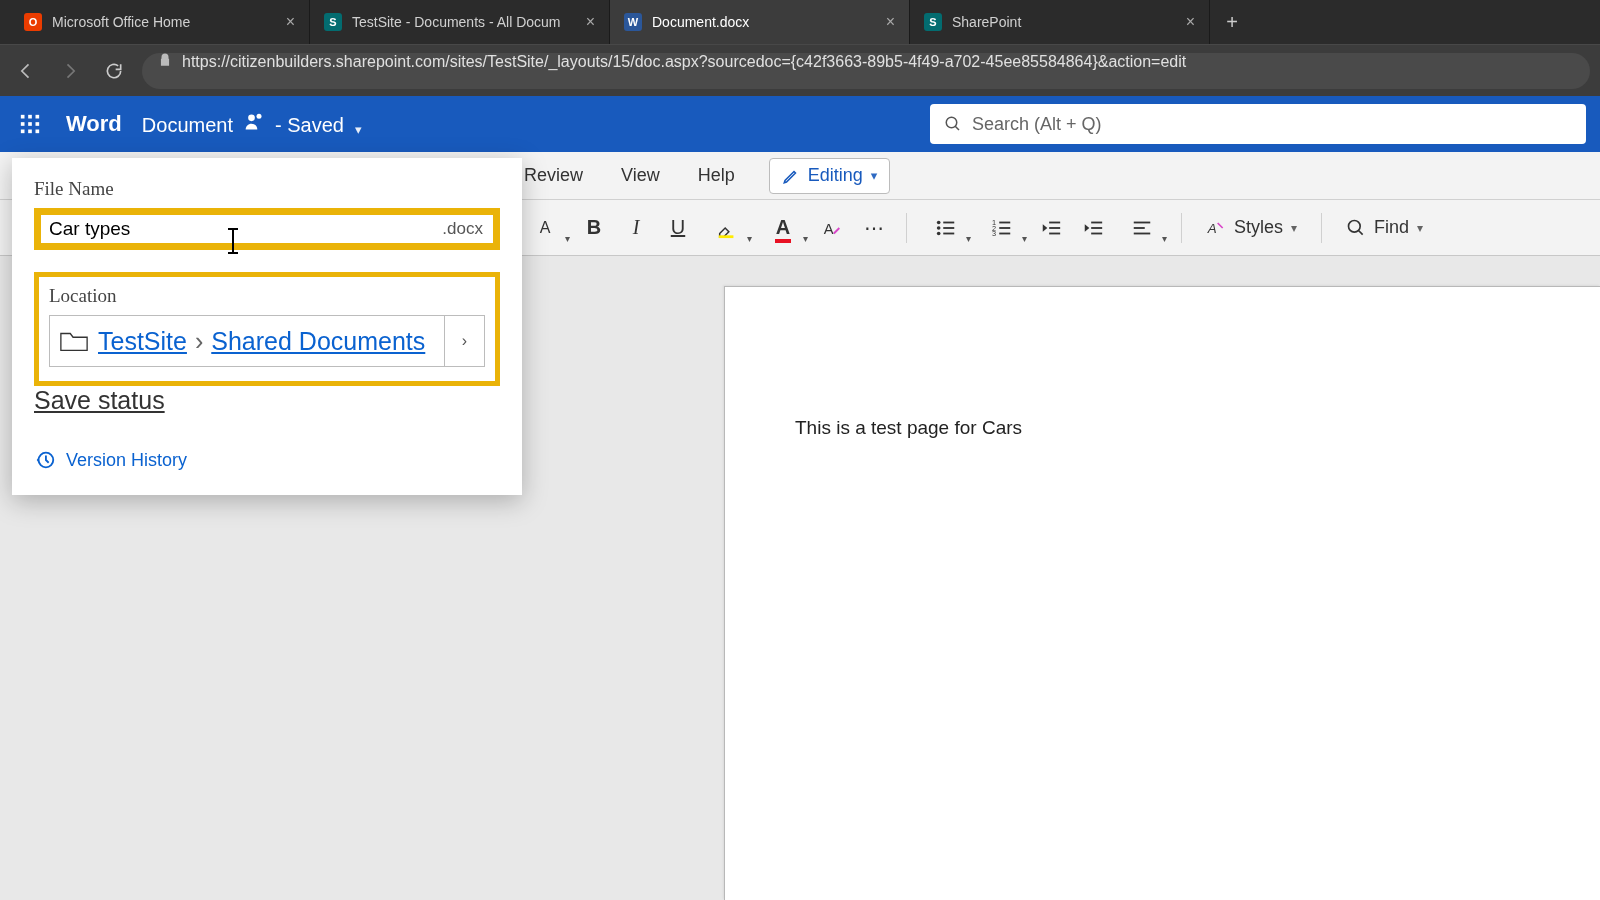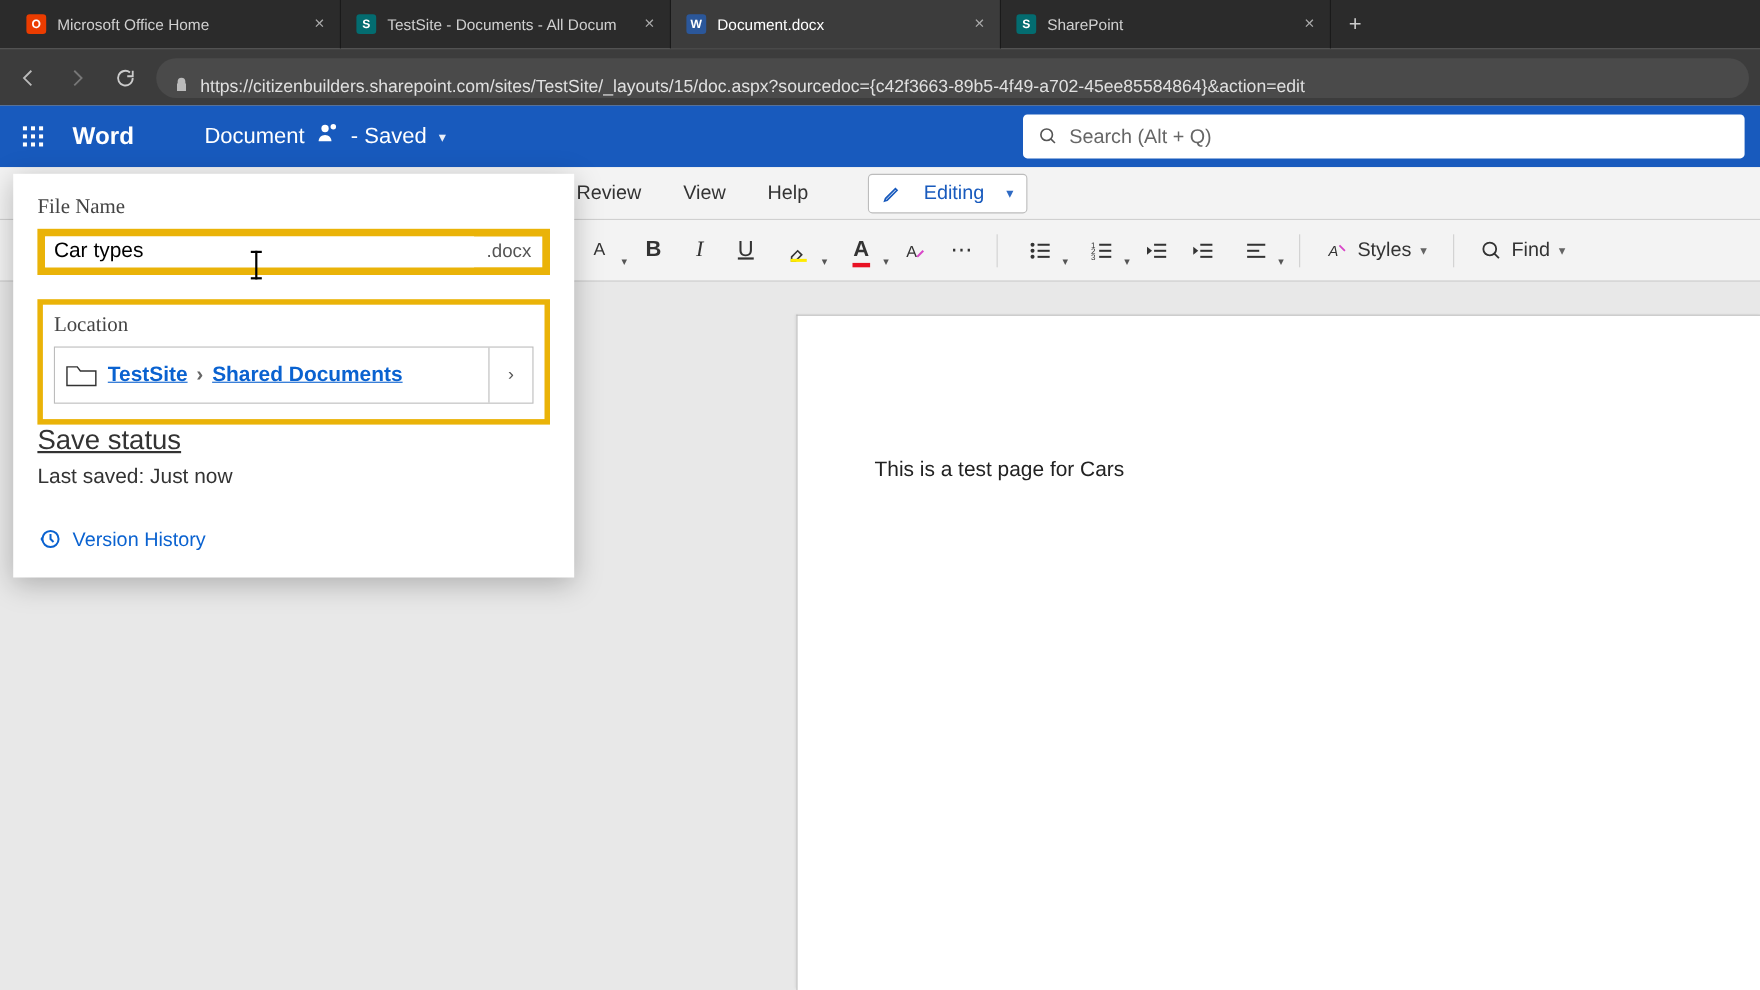--- a/index.html
+++ b/index.html
@@ -11,39 +11,39 @@
   .tab { display: flex; align-items: center; padding: 0 14px; color: #d0d0d0; font-size: 14px; max-width: 320px; min-width: 300px; border-right: 1px solid #1a1a1a; position: relative; }
   .tab.active { background: #3c3c3c; color: #fff; }
   .tab .favicon { width: 18px; height: 18px; margin-right: 10px; border-radius: 3px; display: flex; align-items: center; justify-content: center; font-size: 11px; font-weight: bold; color: #fff; }
   .tab .title { flex: 1; white-space: nowrap; overflow: hidden; text-overflow: ellipsis; }
   .tab .close { margin-left: 10px; font-size: 16px; color: #aaa; }
   .new-tab { width: 44px; display: flex; align-items: center; justify-content: center; color: #ccc; font-size: 20px; }
 
   .addr-bar { height: 52px; background: #3c3c3c; display: flex; align-items: center; padding: 0 10px; gap: 12px; border-top: 1px solid #484848; }
   .nav-btn { width: 32px; height: 32px; display: flex; align-items: center; justify-content: center; color: #bbb; }
   .nav-btn svg { width: 20px; height: 20px; }
-  .addr-field { flex: 1; height: 36px; background: #4a4a4a; border-radius: 18px; display: flex; align-items: flex-end; padding: 0 16px; color: #e0e0e0; font-size: 16px; gap: 10px; }
+  .addr-field { flex: 1; height: 36px; background: #4a4a4a; border-radius: 18px; display: flex; align-items: flex-start; padding: 0 16px; color: #e0e0e0; font-size: 16px; gap: 10px; }
   .lock-icon svg { width: 14px; height: 14px; fill: #bbb; }
 
   
   .word-header { height: 56px; background: #185abd; display: flex; align-items: center; padding: 0 14px; color: #fff; gap: 20px; }
   .waffle { width: 32px; height: 32px; display: flex; align-items: center; justify-content: center; }
   .waffle svg { width: 22px; height: 22px; fill: #fff; }
   .app-name { font-size: 22px; font-weight: 600; }
-  .doc-title-block { display: flex; align-items: center; gap: 11px; font-size: 20px; position: relative; margin-left: 44px; }
+  .doc-title-block { display: flex; align-items: flex-end; gap: 11px; font-size: 20px; position: relative; }
   .person-icon svg { width: 20px; height: 20px; fill: #fff; }
   .chev { font-size: 13px; opacity: .9; }
   .header-spacer { flex: 1; }
   .search-box { width: 656px; height: 40px; background: #fff; border-radius: 4px; display: flex; align-items: center; padding: 0 14px; gap: 10px; color: #666; font-size: 18px; }
   .search-box svg { width: 18px; height: 18px; stroke: #555; fill: none; }
 
   
   .ribbon-tabs { height: 48px; background: #f3f3f3; display: flex; align-items: center; padding-left: 520px; gap: 30px; font-size: 18px; color: #333; border-bottom: 1px solid #d0d0d0; position: relative; }
   .ribbon-tab { padding: 2px 4px; }
-  .editing-btn { margin-left: 20px; height: 36px; border: 1px solid #bcbcbc; background: #fff; border-radius: 4px; display: flex; align-items: center; padding: 0 12px; gap: 20px; color: #185abd; font-size: 18px; }
+  .editing-btn { height: 36px; border: 1px solid #bcbcbc; background: #fff; border-radius: 4px; display: flex; align-items: center; padding: 0 12px; gap: 8px; color: #185abd; font-size: 18px; }
   .editing-btn svg { width: 18px; height: 18px; }
 
   
   .toolbar { height: 56px; background: #f3f3f3; display: flex; align-items: center; padding-left: 520px; gap: 6px; font-size: 20px; color: #333; border-bottom: 1px solid #c7c7c7; }
   .tool { width: 36px; height: 36px; display: flex; align-items: center; justify-content: center; position: relative; }
   .tool.wide { width: 50px; }
   .tool .chev-sm { position: absolute; right: 0; bottom: 2px; font-size: 10px; color: #555; }
   .divider { width: 1px; height: 30px; background: #d0d0d0; margin: 0 8px; }
   .styles-btn, .find-btn { display: flex; align-items: center; gap: 8px; height: 36px; padding: 0 10px; font-size: 18px; }
   .styles-btn svg, .find-btn svg { width: 20px; height: 20px; }
@@ -64,21 +64,21 @@
   }
   .panel-label { font-size: 19px; color: #444; margin-bottom: 8px; font-family: Liberation Serif, serif; }
   .filename-row { display: flex; align-items: center; border: 7px solid #eab308; height: 42px; }
   .filename-input { flex: 1; border: none; outline: none; font-size: 19px; padding: 0 8px; height: 100%; }
   .ext { padding: 0 10px; font-size: 17px; color: #555; border-left: 1px solid transparent; }
 
   .location-block { margin-top: 22px; border: 5px solid #eab308; padding: 8px 10px 14px; }
   .location-row { margin-top: 8px; display: flex; align-items: stretch; border: 1px solid #bcbcbc; height: 52px; }
   .folder-icon { width: 48px; display: flex; align-items: center; justify-content: center; }
   .folder-icon svg { width: 30px; height: 24px; fill: none; stroke: #333; stroke-width: 1.4; }
-  .breadcrumb { flex: 1; display: flex; align-items: center; gap: 8px; font-size: 19px; font-weight: bold; }
+  .breadcrumb { flex: 1; display: flex; align-items: center; gap: 8px; font-size: 25px; }
   .breadcrumb a { color: #0a62d0; text-decoration: underline; }
   .bc-sep { color: #666; }
   .loc-chevron { width: 40px; border-left: 1px solid #bcbcbc; display: flex; align-items: center; justify-content: center; color: #555; }
 
   .save-status-label { font-size: 25px; color: #333; text-decoration: underline; }
   .save-status-text { margin-top: 8px; font-size: 19px; color: #333; }
 
   .version-history { margin-top: 34px; display: flex; align-items: center; gap: 10px; color: #0a62d0; font-size: 18px; }
   .version-history svg { width: 22px; height: 22px; stroke: #0a62d0; fill: none; }
 
@@ -318,21 +318,20 @@
         <span class="bc-sep">›</span>
         <a href="#">Shared Documents</a>
       </div>
       <div class="loc-chevron">
         <span>›</span>
       </div>
     </div>
   </div>
 
   <div class="save-status-label">Save status</div>
-  <div class="save-status-text">Last saved: Just now</div>
 
   <div class="version-history">
     <svg viewBox="0 0 24 24">
         <circle cx="13" cy="12" r="8" stroke-width="2"></circle>
         <path d="M13 7v5l3 3" stroke-width="2"></path>
         <path d="M3 12l2-3v6z" fill="#0a62d0" stroke="none"></path>
       </svg>
     <span>Version History</span>
   </div>
 </div>

